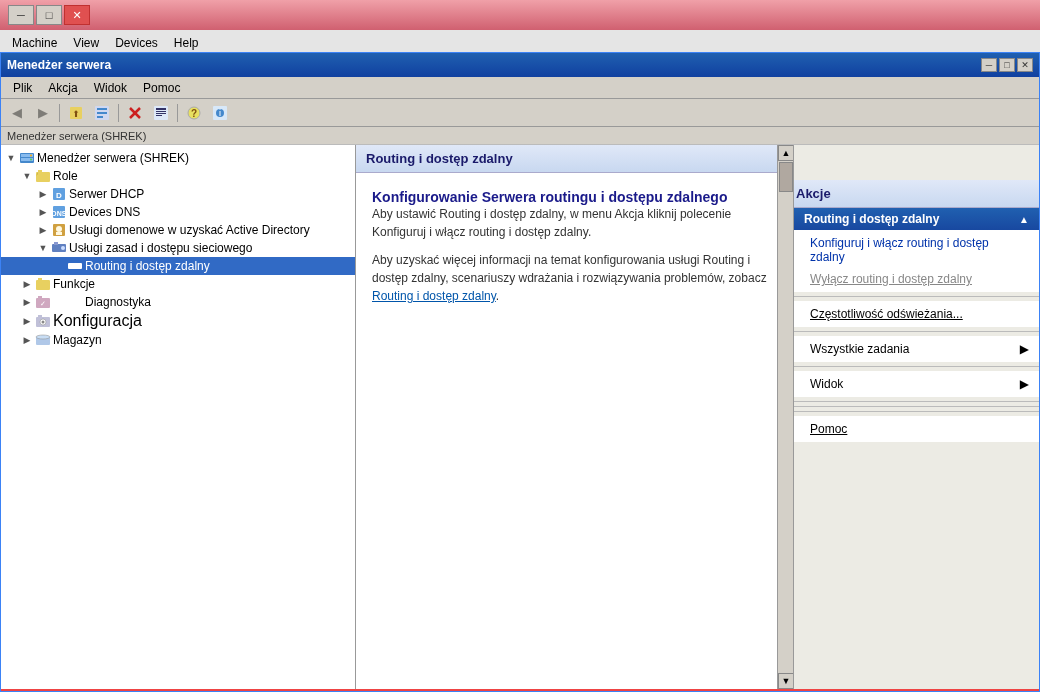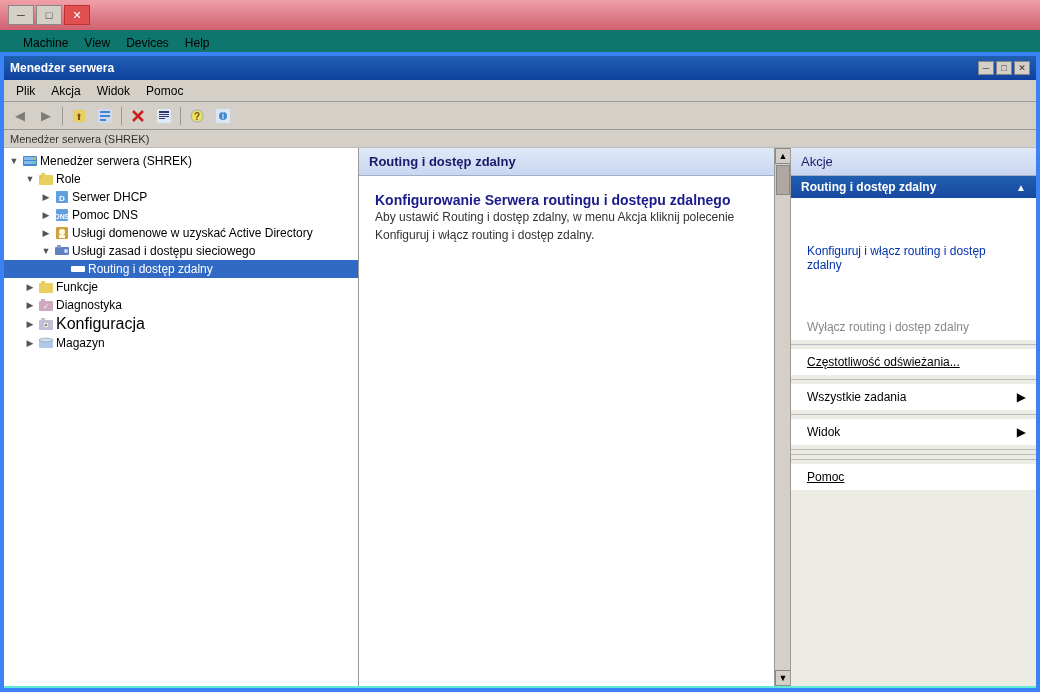--- a/index.html
+++ b/index.html
@@ -61,42 +61,42 @@
     }
     .title-btn.close-btn {
       background: #e05050;
       color: white;
       border-color: #c03030;
     }
 
     
     #menu-bar {
       height: 27px;
-      background: #0f766e;
+      background: #e5e5e5;
       display: flex;
       align-items: center;
       border-bottom: 1px solid #999;
-      padding: 0 15px;
+      padding: 0 4px;
     }
     .menu-item {
       padding: 2px 8px;
       cursor: pointer;
       color: #000;
       font-size: 12px;
     }
 
     
     #inner-window {
       position: absolute;
       top: 52px;
       left: 0;
       right: 0;
       bottom: 0;
-      background: #5eead4;
-      border: 4px solid #3b82f6;
+      background: #ef4444;
+      border: 1px solid #3b82f6;
     }
 
     
     #inner-title-bar {
       height: 24px;
       background: linear-gradient(to bottom, #2060b0, #1040a0);
       display: flex;
       align-items: center;
       justify-content: space-between;
       padding: 0 6px;
@@ -297,25 +297,26 @@
     }
 
     
     #actions-panel {
       width: 245px;
       background: #ecebe4;
       overflow-y: auto;
     }
     #actions-header {
       background: linear-gradient(to bottom, #e0e8f8, #c8d8f0);
-      padding: 6px 10px;
+      padding: 6px 2px;
       font-size: 13px;
-      font-weight: normal;
+      font-weight: bold;
       color: #1a1a6a;
       border-bottom: 1px solid #aac;
+      margin-top: 35px;
     }
     .actions-section-header {
       background: linear-gradient(to bottom, #2060b0, #1848a0);
       color: white;
       padding: 4px 10px;
       font-size: 12px;
       font-weight: bold;
       display: flex;
       align-items: center;
       justify-content: space-between;
@@ -325,25 +326,25 @@
       font-size: 10px;
     }
     .action-item {
       padding: 4px 16px;
       font-size: 12px;
       color: #0033aa;
       cursor: pointer;
       display: block;
       text-decoration: none;
       border-bottom: none;
-      margin-top: 40px;
     }
     .action-item.disabled {
       color: #888;
       cursor: default;
+      text-decoration: underline;
     }
     .action-separator {
       height: 1px;
       background: #bbb;
       margin: 4px 0;
     }
     .action-group {
       background: white;
       padding: 2px 0;
     }
@@ -496,21 +497,21 @@
       </div>
 
       <div class="tree-item" style="padding-left:34px;">
         <span class="tree-expand">▶</span>
         <span class="tree-icon">
           <svg width="16" height="16" viewBox="0 0 16 16">
             <rect x="2" y="2" width="12" height="12" rx="1" fill="#60a0e0"></rect>
             <text x="8" y="12" text-anchor="middle" font-size="7" fill="white" font-weight="bold">DNS</text>
           </svg>
         </span>
-        <span style="font-size:12px;">Pomoc DNS</span>
+        <span style="font-size:12px;">Devices DNS</span>
       </div>
 
       <div class="tree-item" style="padding-left:34px;">
         <span class="tree-expand">▶</span>
         <span class="tree-icon">
           <svg width="16" height="16" viewBox="0 0 16 16">
             <rect x="2" y="2" width="12" height="12" rx="1" fill="#d0a040"></rect>
             <circle cx="8" cy="7" r="3" fill="#fff8e0"></circle>
             <rect x="5" y="10" width="6" height="3" fill="#fff8e0"></rect>
           </svg>
@@ -556,21 +557,21 @@
 
       <div class="tree-item" style="padding-left:18px;">
         <span class="tree-expand">▶</span>
         <span class="tree-icon">
           <svg width="16" height="16" viewBox="0 0 16 16">
             <rect x="1" y="4" width="14" height="10" rx="1" fill="#d0a8c0"></rect>
             <rect x="3" y="2" width="4" height="4" fill="#d0a8c0"></rect>
             <text x="8" y="12" text-anchor="middle" font-size="7" fill="white">✓</text>
           </svg>
         </span>
-        <span style="font-size:12px;">Diagnostyka</span>
+        <span style="font-size:12px;margin-left:32px;">Diagnostyka</span>
       </div>
 
       <div class="tree-item" style="padding-left:18px;">
         <span class="tree-expand">▶</span>
         <span class="tree-icon">
           <svg width="16" height="16" viewBox="0 0 16 16">
             <rect x="1" y="4" width="14" height="10" rx="1" fill="#c0c0d8"></rect>
             <rect x="3" y="2" width="4" height="4" fill="#c0c0d8"></rect>
             <circle cx="8" cy="9" r="3" fill="white" stroke="#888" stroke-width="0.5"></circle>
             <circle cx="8" cy="9" r="1.5" fill="#888"></circle>
@@ -590,20 +591,23 @@
         </span>
         <span style="font-size:12px;">Magazyn</span>
       </div>
     </div>
 
     <div id="middle-panel">
       <div id="middle-header">Routing i dostęp zdalny</div>
       <div id="middle-body">
         <h2>Konfigurowanie Serwera routingu i dostępu zdalnego</h2>
         <p>Aby ustawić Routing i dostęp zdalny, w menu Akcja kliknij polecenie Konfiguruj i włącz routing i dostęp zdalny.</p>
+        <p>
+          <span>Aby uzyskać więcej informacji na temat konfigurowania usługi Routing i dostęp zdalny, scenariuszy wdrażania i rozwiązywania problemów, zobacz </span><a href="#">Routing i dostęp zdalny</a><span>.</span>
+        </p>
       </div>
 
       <div class="scrollbar-track">
         <div class="scrollbar-arrow">▲</div>
         <div class="scrollbar-thumb"></div>
         <div class="scrollbar-arrow" style="position:absolute;bottom:0;">▼</div>
       </div>
     </div>
 
     <div id="actions-panel">

